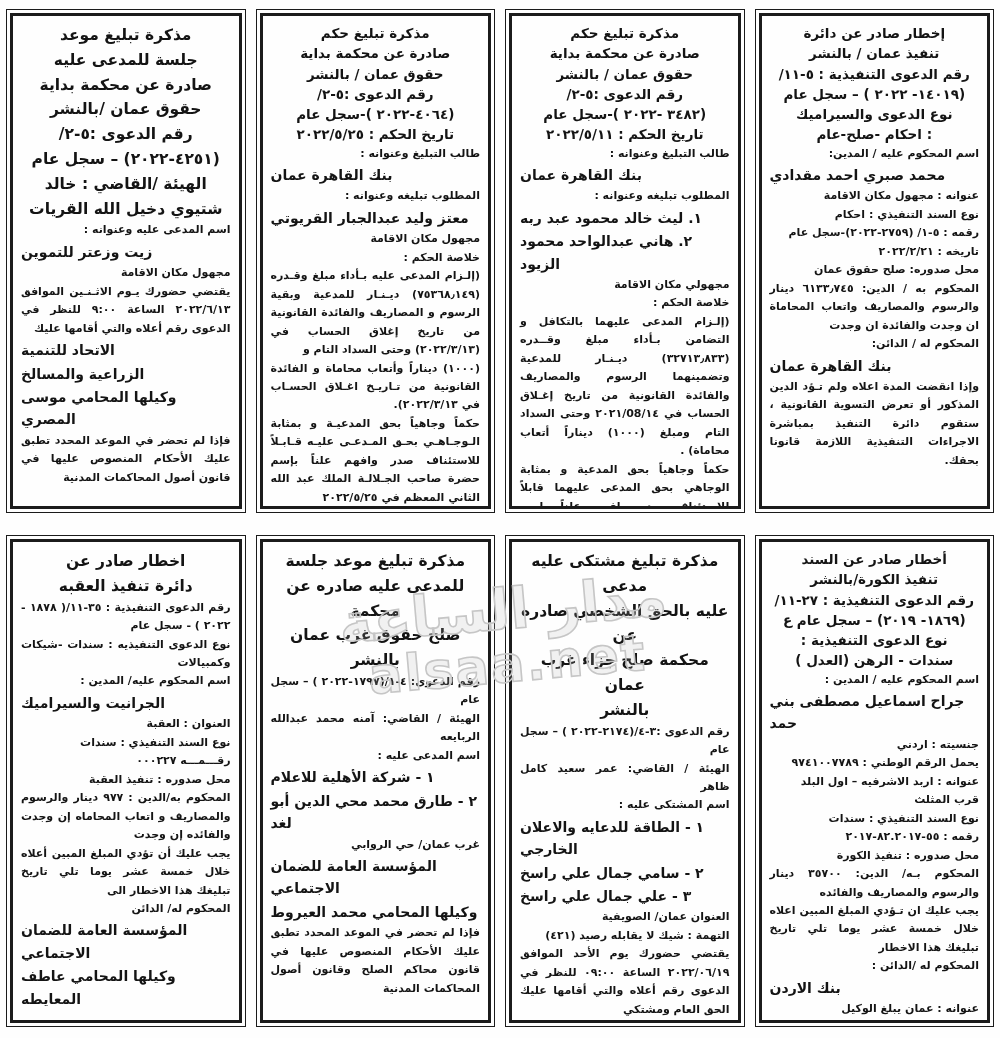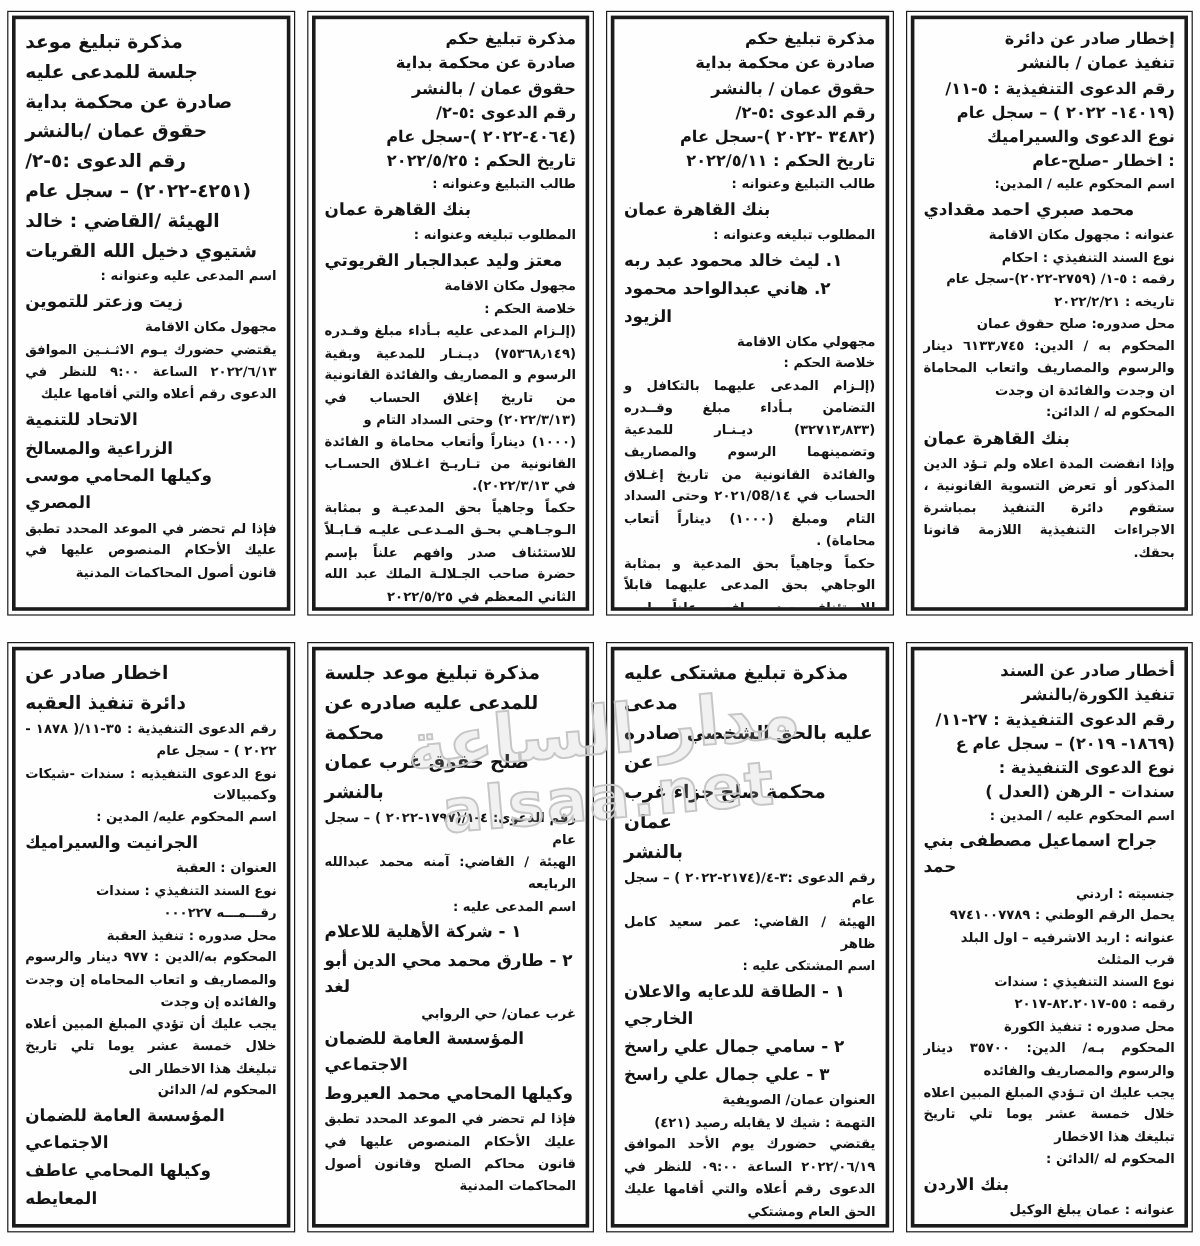--- a/index.html
+++ b/index.html
@@ -27,22 +27,22 @@
     background:transparent;
     overflow:hidden;
   }
   .notice-inner{
     border:3px solid #1b1b1b;
     height:100%;
     box-sizing:border-box;
     padding:7px 8px;
     overflow:hidden;
   }
-  .l-title{font-weight:bold;font-size:13.5px;line-height:1.5;}
-  .l-title-lg{font-weight:bold;font-size:15.5px;line-height:1.6;text-align:left;}
+  .l-title{font-weight:bold;font-size:13.5px;line-height:1.5;text-align:center;}
+  .l-title-lg{font-weight:bold;font-size:15.5px;line-height:1.6;text-align:center;}
   .l-name{font-weight:bold;font-size:14px;line-height:1.6;text-align:left;margin:1px 0;}
   .l-body{font-weight:bold;font-size:11px;line-height:1.68;text-align:justify;text-align-last:right;}
   .watermark{
     position:absolute;
     top:582px;left:330px;width:350px;
     text-align:center;
     transform:rotate(-5deg);
     font-weight:bold;
     color:rgba(185,185,185,0.18);
     -webkit-text-stroke:1.6px #c6c6c6;
@@ -59,21 +59,21 @@
 <div class="page">
 
   <div class="grid">
     <article class="notice">
       <div class="notice-inner">
           <div class="l-title">إخطار صادر عن دائرة</div>
           <div class="l-title">تنفيذ عمان / بالنشر</div>
           <div class="l-title">رقم الدعوى التنفيذية : ٥-١١/</div>
           <div class="l-title">(١٤٠١٩- ٢٠٢٢ ) – سجل عام</div>
           <div class="l-title">نوع الدعوى والسيراميك</div>
-          <div class="l-title">: اخطار -صلح-عام</div>
+          <div class="l-title">: احكام -صلح-عام</div>
           <div class="l-body">اسم المحكوم عليه / المدين:</div>
           <div class="l-name">محمد صبري احمد مقدادي</div>
           <div class="l-body">عنوانه : مجهول مكان الاقامة</div>
           <div class="l-body">نوع السند التنفيذي : احكام</div>
           <div class="l-body">رقمه : ٥-١/ (٢٧٥٩-٢٠٢٢)-سجل عام</div>
           <div class="l-body">تاريخه : ٢٠٢٢/٢/٢١</div>
           <div class="l-body">محل صدوره: صلح حقوق عمان</div>
           <div class="l-body">المحكوم به / الدين: ٦١٣٣٫٧٤٥ دينار والرسوم والمصاريف واتعاب المحاماة ان وجدت والفائدة ان وجدت</div>
           <div class="l-body">المحكوم له / الدائن:</div>
           <div class="l-name">بنك القاهرة عمان</div>

